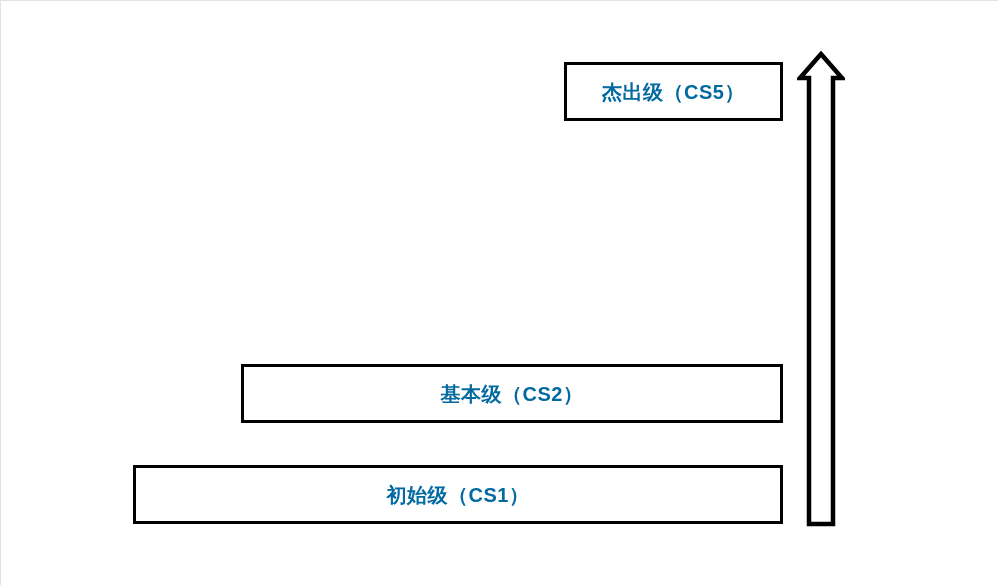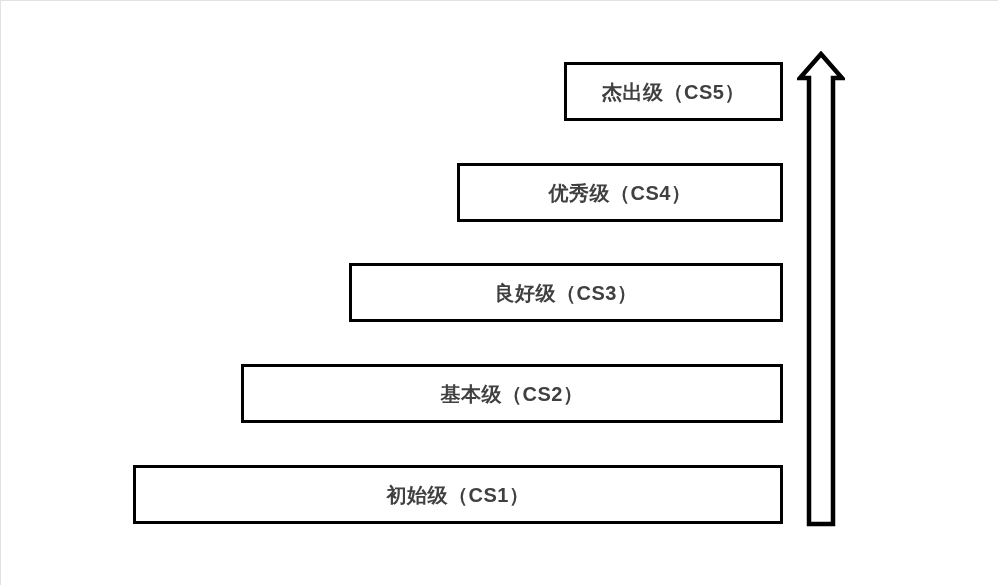--- a/index.html
+++ b/index.html
@@ -25,21 +25,21 @@
     box-sizing: border-box;
     border: 3px solid #000000;
     background: #ffffff;
     display: flex;
     align-items: center;
     justify-content: center;
   }
   .stair-label {
     font-size: 20px;
     font-weight: bold;
-    color: #404040;
+    color: #0369a1;
     letter-spacing: 0.5px;
     line-height: 1;
     white-space: nowrap;
   }
   #arrow-up {
     position: absolute;
     left: 796px;
     top: 50px;
     width: 48px;
     height: 476px;
@@ -47,27 +47,21 @@
 </style>
 </head>
 <body>
 
 <div id="canvas">
 
   <div class="stair-box" id="box-cs5" style="left: 563px; top: 61px; width: 219px; height: 59px;">
     <span class="stair-label">杰出级（CS5）</span>
   </div>
 
-  <div class="stair-box" id="box-cs4" style="left: 456px; top: 162px; width: 326px; height: 59px;">
-    <span class="stair-label">优秀级（CS4）</span>
-  </div>
 
-  <div class="stair-box" id="box-cs3" style="left: 348px; top: 262px; width: 434px; height: 59px;">
-    <span class="stair-label">良好级（CS3）</span>
-  </div>
 
   <div class="stair-box" id="box-cs2" style="left: 240px; top: 363px; width: 542px; height: 59px; align-items: center;">
     <span class="stair-label">基本级（CS2）</span>
   </div>
 
   <div class="stair-box" id="box-cs1" style="left: 132px; top: 464px; width: 650px; height: 59px;">
     <span class="stair-label">初始级（CS1）</span>
   </div>
 
   <svg id="arrow-up" viewBox="0 0 48 476" aria-hidden="true">

